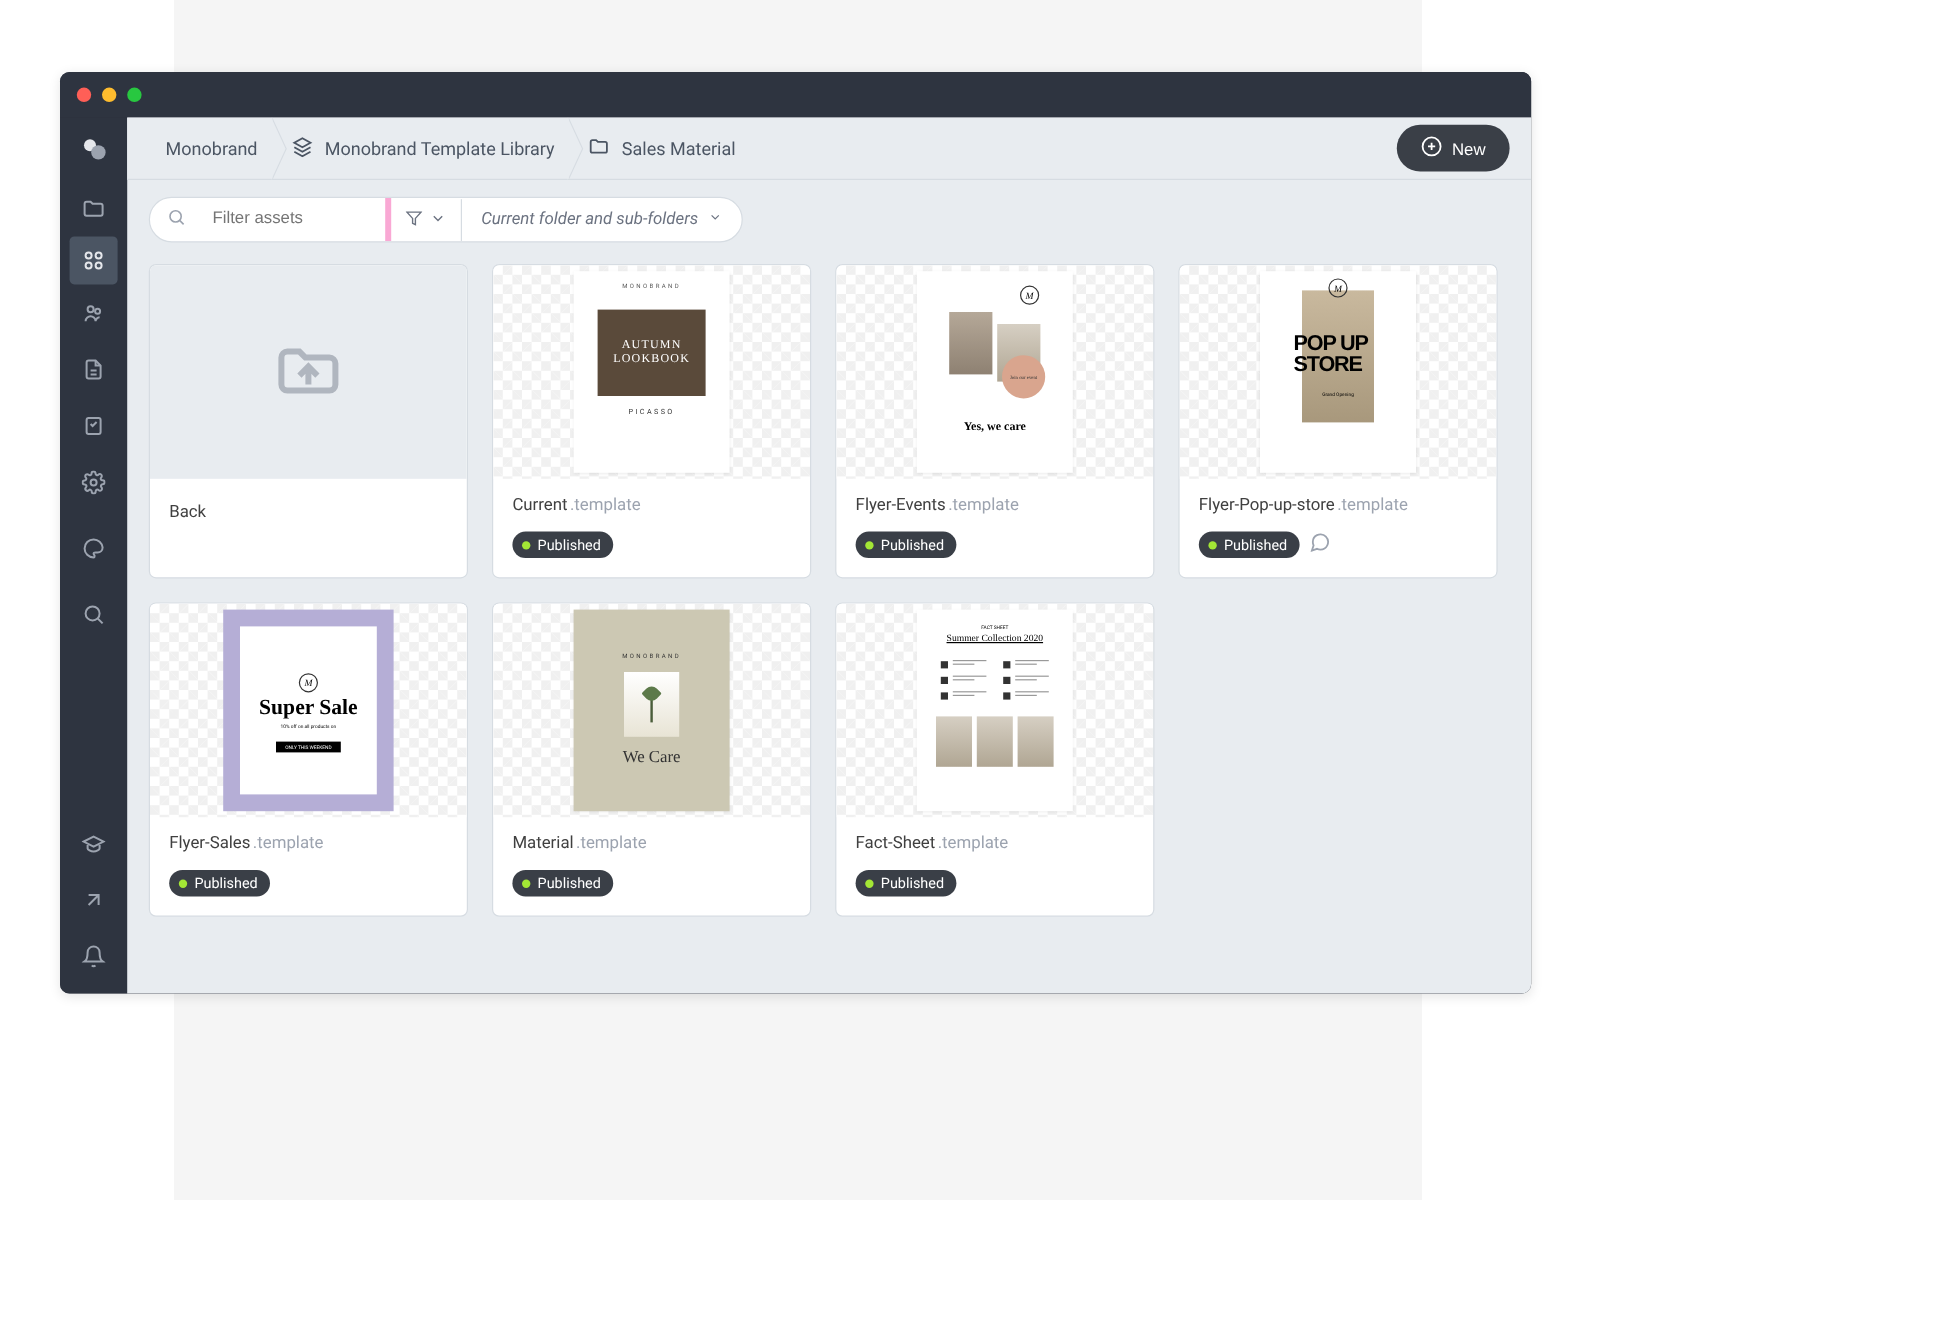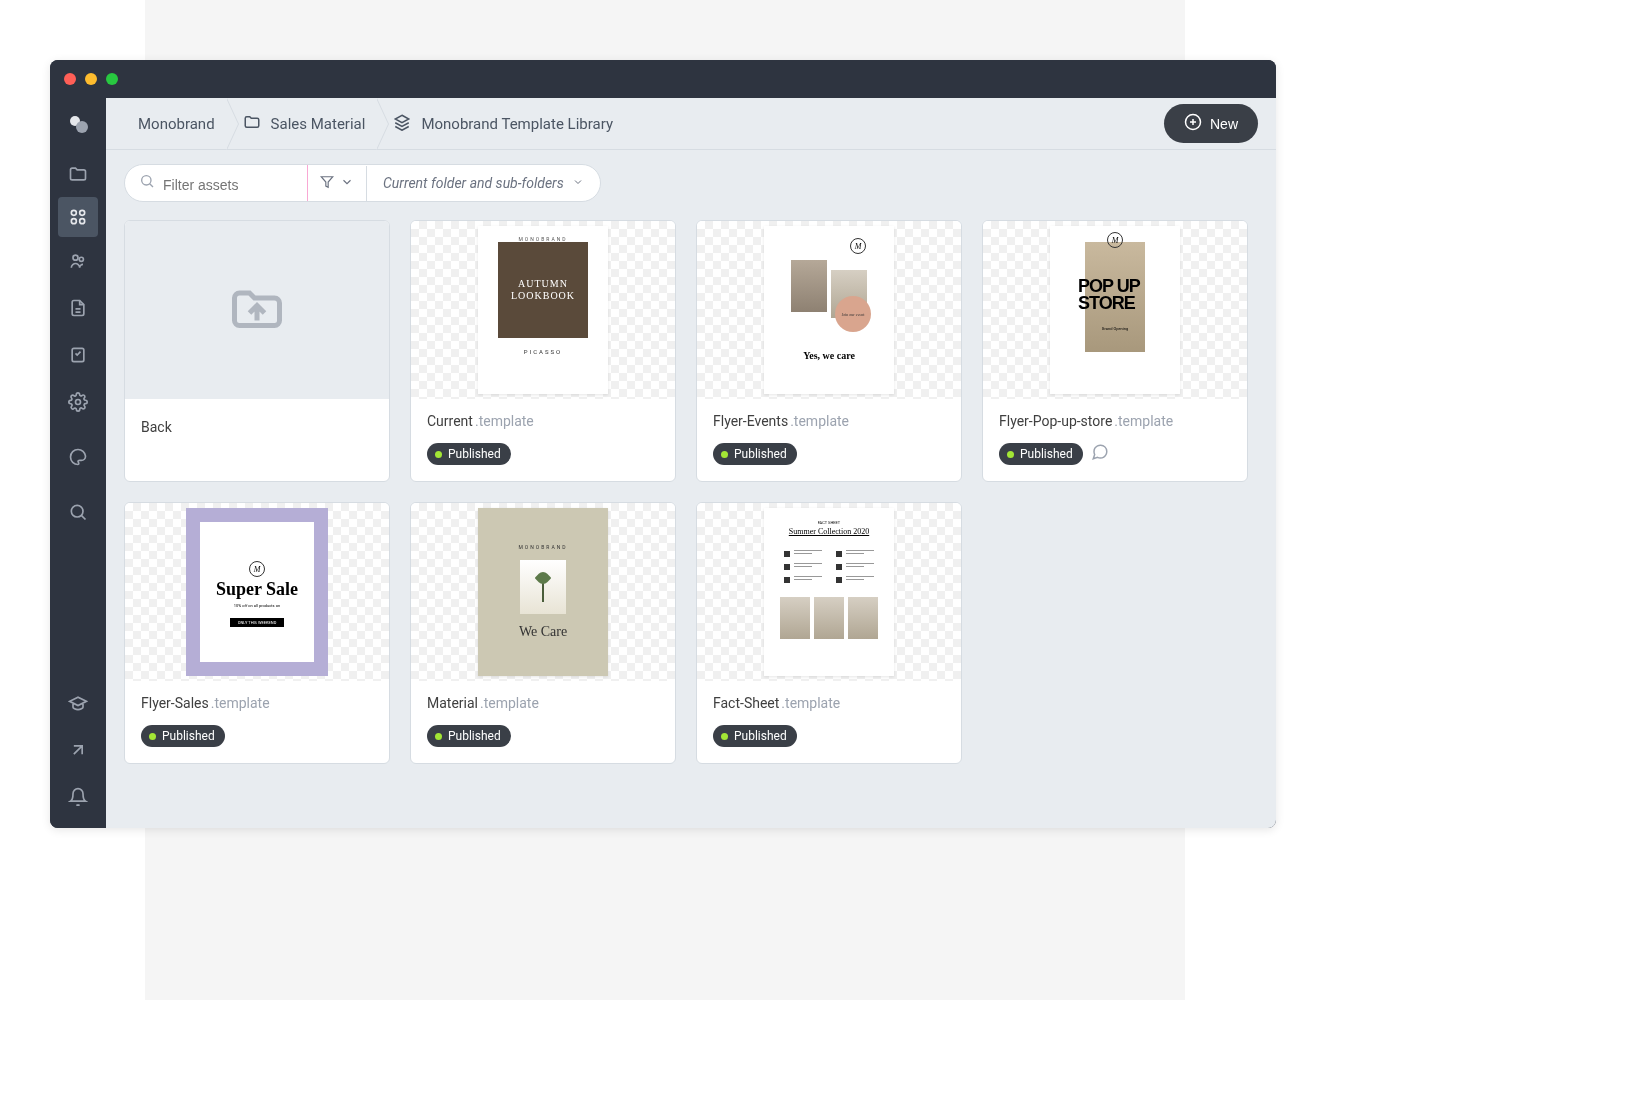--- a/index.html
+++ b/index.html
@@ -34,21 +34,21 @@
     .crumb::after { content: ''; position: absolute; right: -10px; top: 50%; transform: translateY(-50%); width: 0; height: 0; border-top: 26px solid transparent; border-bottom: 26px solid transparent; border-left: 12px solid #d6dce2; z-index: 1; }
     .crumb::before { content: ''; position: absolute; right: -9px; top: 50%; transform: translateY(-50%); width: 0; height: 0; border-top: 26px solid transparent; border-bottom: 26px solid transparent; border-left: 12px solid #e8ecf0; z-index: 2; }
     .crumb:last-of-type::after, .crumb:last-of-type::before { display: none; }
     .crumb svg { width: 18px; height: 18px; }
     
     .new-btn { background: #3a3f47; color: #fff; border: none; border-radius: 20px; padding: 9px 20px; font-size: 14px; display: flex; align-items: center; gap: 8px; cursor: pointer; }
     .new-btn svg { width: 18px; height: 18px; }
     
     .filterbar { padding: 14px 18px; display: flex; gap: 0; }
     .filter-group { display: flex; background: #fff; border: 1px solid #d6dce2; border-radius: 20px; align-items: center; overflow: hidden; }
-    .filter-input { display: flex; align-items: flex-end; padding: 8px 14px; gap: 8px; border-right: 1px solid #f9a8d4; }
+    .filter-input { display: flex; align-items: flex-start; padding: 8px 14px; gap: 22px; border-right: 5px solid #f9a8d4; }
     .filter-input input { border: none; outline: none; font-size: 14px; color: #6b7280; background: transparent; width: 130px; }
     .filter-input svg { width: 16px; height: 16px; color: #9ca3af; }
     .filter-funnel { padding: 8px 12px; display: flex; align-items: center; gap: 6px; border-right: 1px solid #d6dce2; cursor: pointer; }
     .filter-funnel svg { width: 14px; height: 14px; color: #6b7280; }
     .filter-scope { padding: 8px 16px; display: flex; align-items: center; gap: 8px; color: #6b7280; font-size: 14px; cursor: pointer; font-style: italic; }
     .filter-scope svg { width: 12px; height: 12px; }
     
     .grid-area { padding: 4px 18px 18px 18px; overflow-y: auto; flex: 1; }
     .grid { display: grid; grid-template-columns: repeat(4, 266px); gap: 20px; }
     
@@ -63,21 +63,21 @@
     .badge { background: #3a3f47; color: #fff; font-size: 12px; padding: 4px 10px 4px 8px; border-radius: 12px; display: flex; align-items: center; gap: 6px; }
     .badge-dot { width: 7px; height: 7px; border-radius: 50%; background: #a3e635; }
     .comment-icon { color: #9ca3af; }
     .comment-icon svg { width: 18px; height: 18px; }
     
     
     .doc { width: 130px; height: 168px; background: #fff; box-shadow: 0 1px 3px rgba(0,0,0,0.1); position: relative; padding: 10px 8px; display: flex; flex-direction: column; align-items: center; }
     .doc-header { font-size: 5px; letter-spacing: 2px; color: #555; }
     .doc-circle { width: 16px; height: 16px; border: 1.5px solid #333; border-radius: 50%; display: flex; align-items: center; justify-content: center; margin-top: 4px; font-size: 8px; font-style: italic; font-family: serif; }
     
-    .lookbook-img { width: 90px; height: 96px; background: #5a4a3a; margin-top: 0; display: flex; align-items: center; justify-content: center; color: #fff; font-family: serif; font-size: 10px; text-align: center; line-height: 1.2; letter-spacing: 1px; }
+    .lookbook-img { width: 90px; height: 72px; background: #5a4a3a; margin-top: 16px; display: flex; align-items: center; justify-content: center; color: #fff; font-family: serif; font-size: 10px; text-align: center; line-height: 1.2; letter-spacing: 1px; }
     .lookbook-foot { font-size: 6px; letter-spacing: 2px; margin-top: 10px; color: #333; }
     
     .events-doc { display: flex; flex-direction: column; padding: 8px; }
     .events-collage { display: flex; gap: 4px; margin-top: 6px; position: relative; height: 80px; }
     .ec-1 { width: 36px; height: 52px; background: linear-gradient(#b5a898, #8e8172); }
     .ec-2 { width: 36px; height: 48px; background: linear-gradient(#d6cfc3, #b0a693); margin-top: 10px; }
     .ec-circle { position: absolute; right: -4px; bottom: 8px; width: 36px; height: 36px; border-radius: 50%; background: #d9a58e; display: flex; align-items: center; justify-content: center; font-size: 4px; text-align: center; font-family: serif; color: #333; }
     .events-title { font-family: serif; font-weight: bold; font-size: 10px; margin-top: 10px; }
     
     .popup-doc { position: relative; padding: 0; }
@@ -205,29 +205,29 @@
     </div>
 
     <div class="main-area">
       <div class="topbar">
         <div class="breadcrumbs">
           <div class="crumb">
             <span>Monobrand</span>
           </div>
           <div class="crumb">
             <span><svg viewBox="0 0 24 24" fill="none" stroke="currentColor" stroke-width="2">
+                  <path d="M12 3l9 5-9 5-9-5 9-5zM3 13l9 5 9-5M3 18l9 5 9-5"></path>
+                </svg></span>
+            <span>Monobrand Template Library</span>
+          </div>
+          <div class="crumb">
+            <span><svg viewBox="0 0 24 24" fill="none" stroke="currentColor" stroke-width="2">
                   <path d="M3 7a2 2 0 012-2h4l2 2h8a2 2 0 012 2v8a2 2 0 01-2 2H5a2 2 0 01-2-2V7z"></path>
                 </svg></span>
             <span>Sales Material</span>
-          </div>
-          <div class="crumb">
-            <span><svg viewBox="0 0 24 24" fill="none" stroke="currentColor" stroke-width="2">
-                  <path d="M12 3l9 5-9 5-9-5 9-5zM3 13l9 5 9-5M3 18l9 5 9-5"></path>
-                </svg></span>
-            <span>Monobrand Template Library</span>
           </div>
         </div>
         <button class="new-btn">
           <span><svg viewBox="0 0 24 24" fill="none" stroke="currentColor" stroke-width="2">
                 <circle cx="12" cy="12" r="10"></circle>
                 <path d="M12 8v8M8 12h8"></path>
               </svg></span>
           <span>New</span>
         </button>
       </div>

